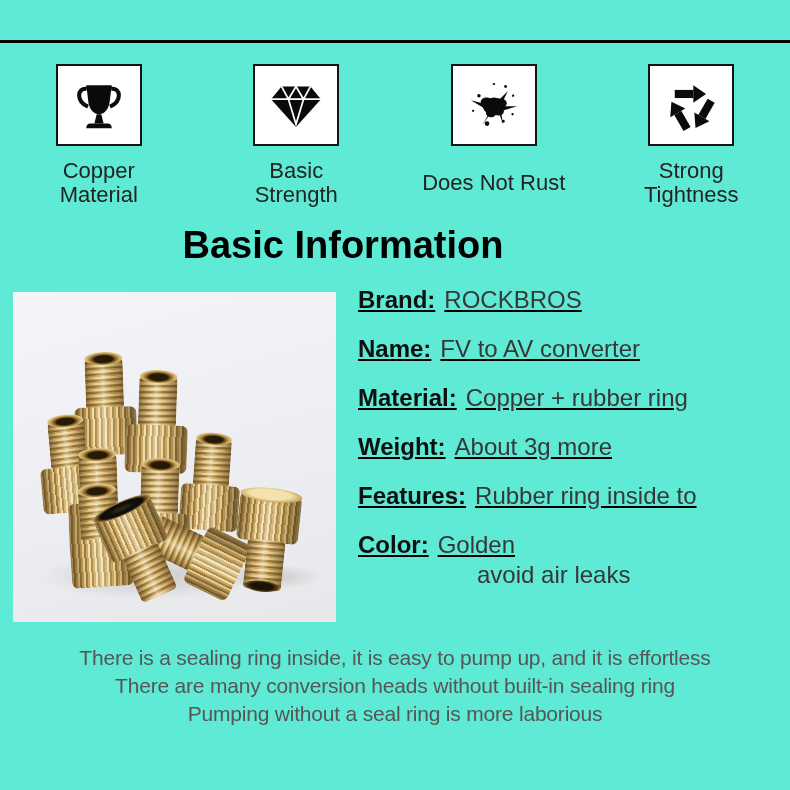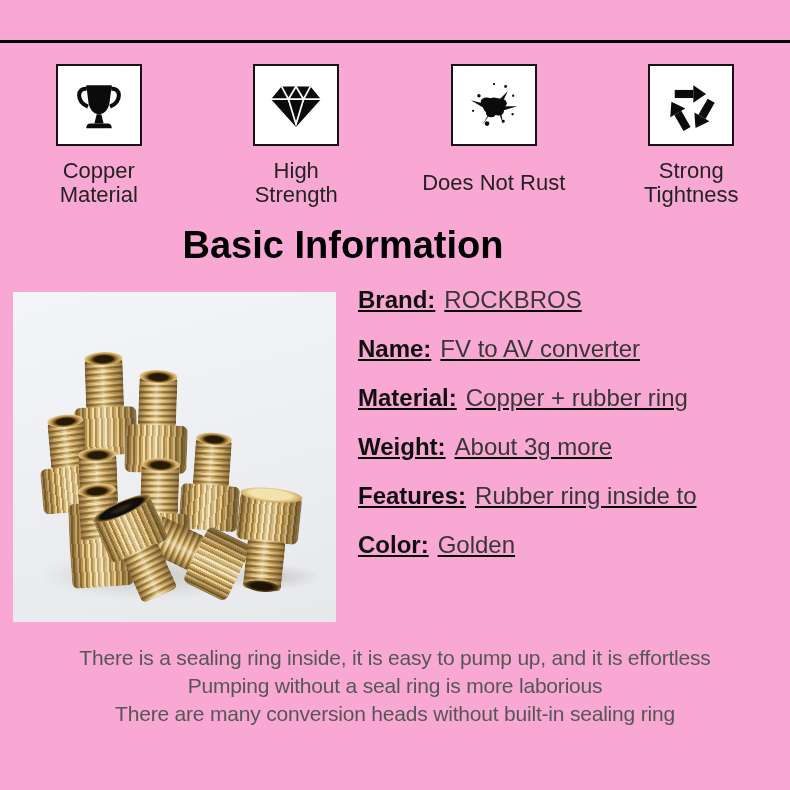--- a/index.html
+++ b/index.html
@@ -1,17 +1,17 @@
 <!DOCTYPE html>
 <html><head>
 <meta charset="utf-8">
 <style>
   html,body{margin:0;padding:0;width:790px;height:790px;background:#ffffff;
     font-family:"Liberation Sans", sans-serif; overflow:hidden;}
-  .canvas{position:relative;width:790px;height:790px;background:#f9a8d4;}
+  .canvas{position:relative;width:790px;height:790px;background:#5eead4;}
 
   .top-bar{position:absolute;left:0;top:40px;width:790px;height:3px;background:#000;}
 
   
   .features{position:absolute;left:0;top:64px;width:790px;display:flex;}
   .feature{flex:1;display:flex;flex-direction:column;align-items:center;}
   .icon-box{width:82px;height:78px;border:2px solid #141414;background:#fff;
     display:flex;align-items:center;justify-content:center;margin-bottom:12px;}
   .icon-box svg{width:58px;height:58px;display:block;}
   .feature-label{height:50px;display:flex;flex-direction:column;justify-content:center;
@@ -91,21 +91,21 @@
     </div>
 
     <div class="feature">
       <div class="icon-box">
         <svg viewBox="0 0 100 100">
           <polygon points="25,18 75,18 93,40 50,88 7,40" fill="#0b0b0b"></polygon>
           <path d="M7 40 H93 M25 18 L37 40 L50 18 L63 40 L75 18 M37 40 L50 83 L63 40" stroke="#ffffff" stroke-width="3" fill="none"></path>
         </svg>
       </div>
       <div class="feature-label">
-        <span>High</span>
+        <span>Basic</span>
         <span>Strength</span>
       </div>
     </div>
 
     <div class="feature">
       <div class="icon-box">
         <svg viewBox="0 0 100 100">
           <g fill="#0b0b0b">
             <ellipse cx="50" cy="52" rx="19" ry="15"></ellipse>
             <ellipse cx="37" cy="45" rx="10" ry="8"></ellipse>
@@ -232,21 +232,22 @@
     </div>
     <div class="spec-row">
       <span class="spec-label">Weight:</span><span class="spec-value">About 3g more</span>
     </div>
     <div class="spec-row">
       <span class="spec-label">Features:</span><span class="spec-value">Rubber ring inside to</span>
     </div>
     <div class="spec-row">
       <span class="spec-label">Color:</span><span class="spec-value">Golden</span>
     </div>
+    <div class="spec-value2">avoid air leaks</div>
   </div>
 
   <div class="footer-note">
     <div>There is a sealing ring inside, it is easy to pump up, and it is effortless</div>
+    <div>There are many conversion heads without built-in sealing ring</div>
     <div>Pumping without a seal ring is more laborious</div>
-    <div>There are many conversion heads without built-in sealing ring</div>
   </div>
 
 </div>
 
 </body></html>

